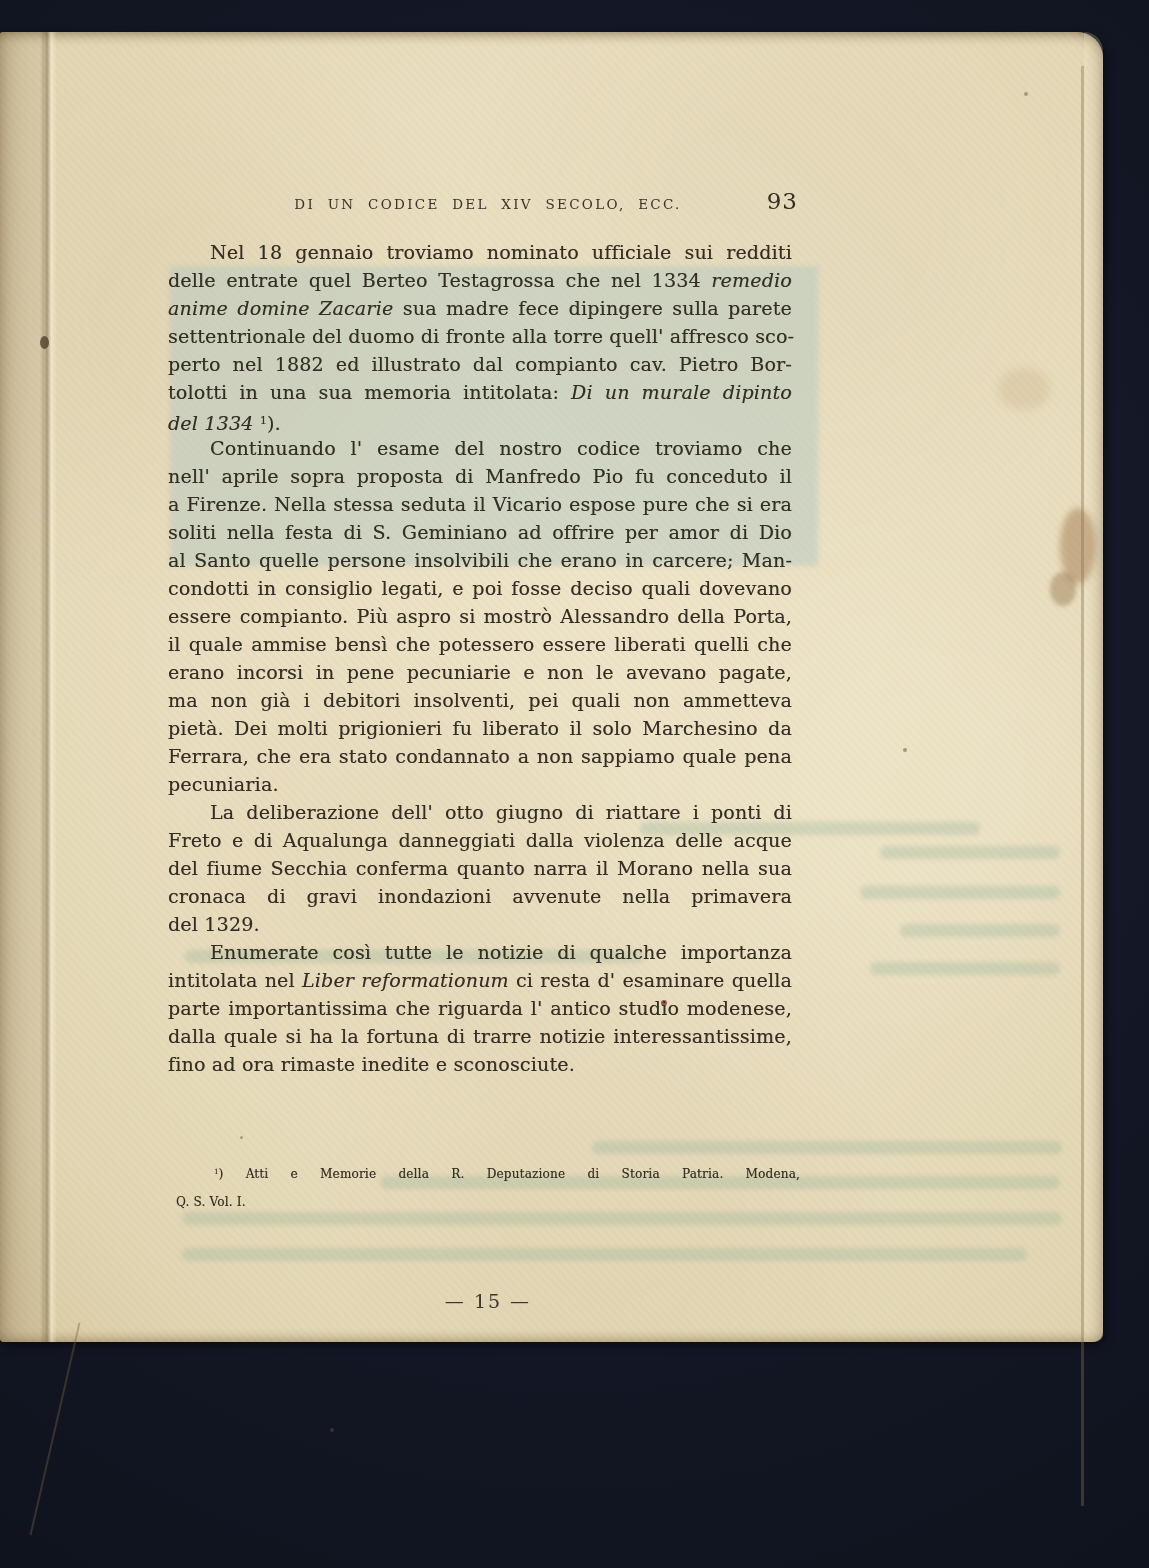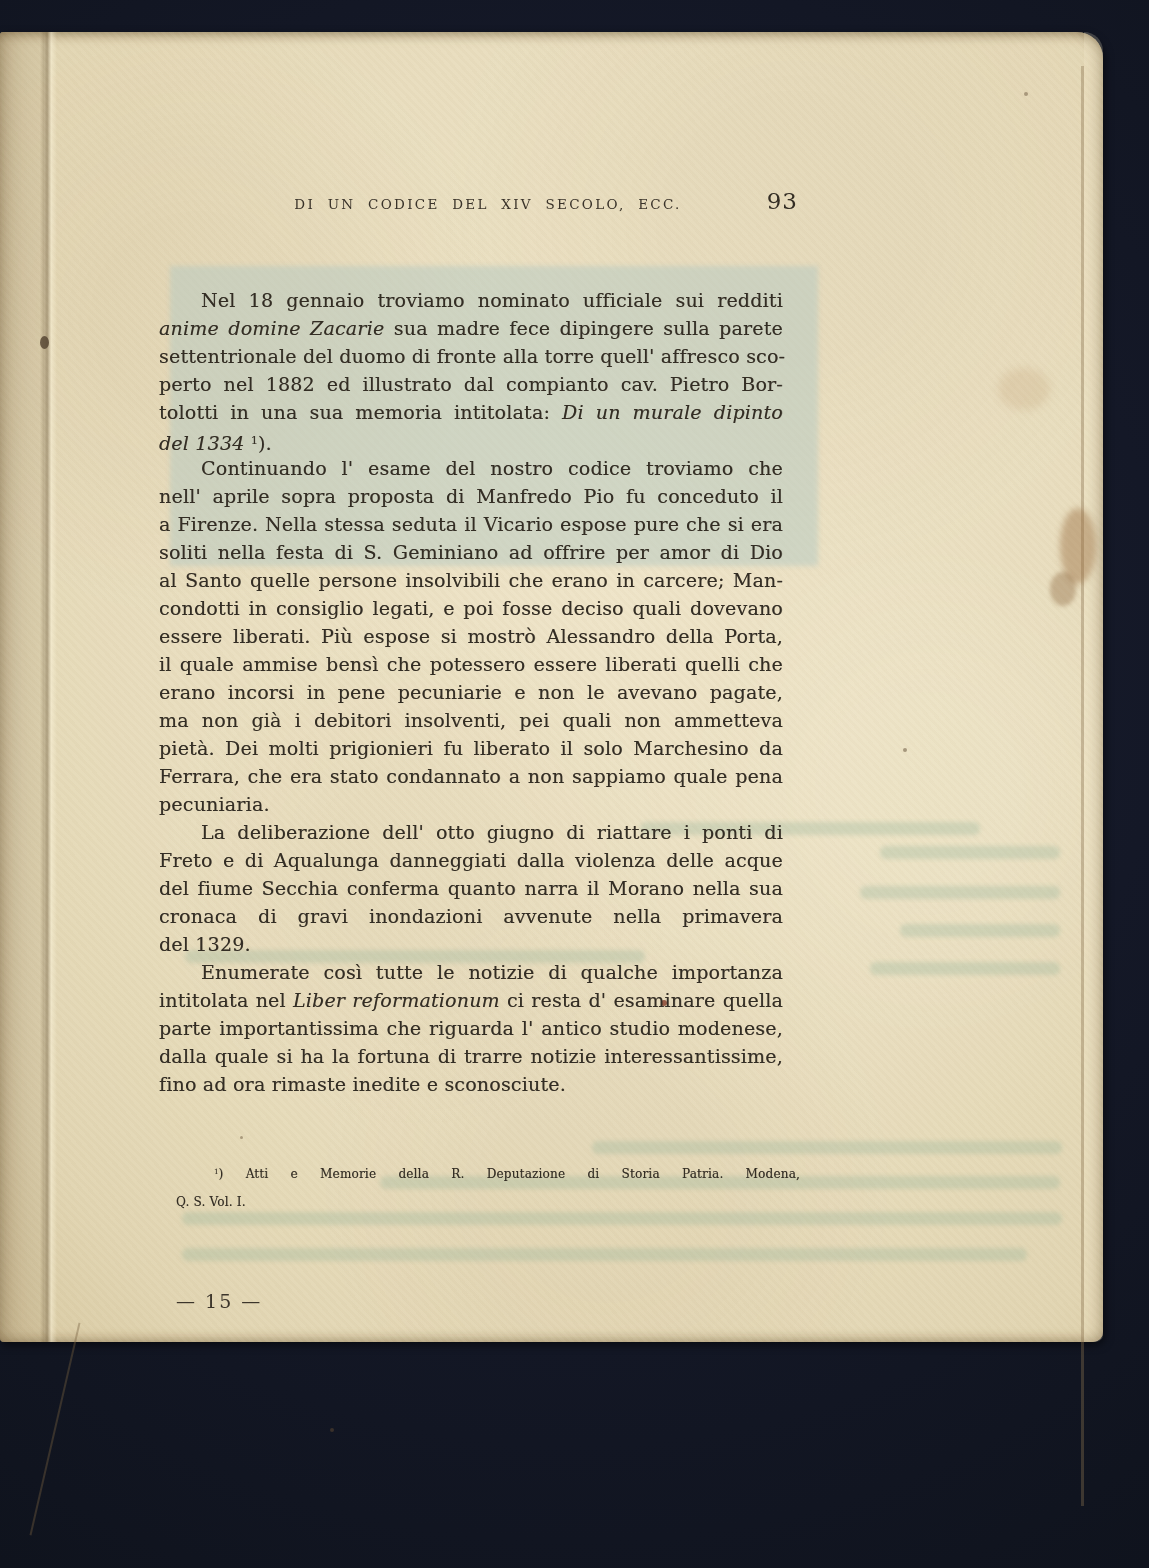--- a/index.html
+++ b/index.html
@@ -85,23 +85,22 @@
     position: absolute; left: 176px; top: 164px; width: 624px;
     text-align: center;
     font-size: 13.5px; letter-spacing: 2.3px; word-spacing: 6px;
     color: #3a332a;
   }
   .folio {
     position: absolute; right: 2px; top: -8px;
     font-size: 23px; letter-spacing: 1px; color: #332d24;
   }
   .body-text {
-    position: absolute; left: 159px; top: 206px; width: 624px;
+    position: absolute; left: 168px; top: 206px; width: 624px;
     color: #332d24;
-    margin-top: 48px;
   }
   .line {
     height: 28px; line-height: 28px;
     font-size: 19px; letter-spacing: 0.2px;
     text-align: justify; text-align-last: justify;
     white-space: nowrap;
     text-shadow: 0.3px 0 0 rgba(51,45,36,0.45);
   }
   .line.first { text-indent: 42px; }
   .line.last { text-align-last: left; }
@@ -110,21 +109,21 @@
 
   .footnote {
     position: absolute; left: 176px; top: 1124px; width: 624px;
     color: #332d24;
   }
   .footnote .line { height: 31px; line-height: 31px; font-size: 12px; }
   .footnote .line.first { text-indent: 38px; }
 
   .signature {
     position: absolute; left: 176px; top: 1258px; width: 624px;
-    text-align: left; font-size: 19px; letter-spacing: 2px; color: #3c352b;
+    text-align: center; font-size: 19px; letter-spacing: 2px; color: #3c352b;
   }
 </style>
 </head>
 <body>
 
 <div class="stage">
   <div class="page">
 
     <div class="gutter"></div>
     <div class="crease"></div>
@@ -158,34 +157,35 @@
       </div>
 
     <div class="running-head">
       <span>DI UN CODICE DEL XIV SECOLO, ECC.</span>
       <span class="folio">93</span>
     </div>
 
     <div class="body-text" id="body-text">
         <div>
           <div class="line first"><span>Nel 18 gennaio troviamo nominato ufficiale sui redditi</span></div>
+          <div class="line"><span>delle entrate quel Berteo Testagrossa che nel 1334 </span><span class="it">remedio</span></div>
           <div class="line"><span class="it">anime domine Zacarie</span><span> sua madre fece dipingere sulla parete</span></div>
           <div class="line"><span>settentrionale del duomo di fronte alla torre quell' affresco sco-</span></div>
           <div class="line"><span>perto nel 1882 ed illustrato dal compianto cav. Pietro Bor-</span></div>
           <div class="line"><span>tolotti in una sua memoria intitolata: </span><span class="it">Di un murale dipinto</span></div>
           <div class="line last"><span class="it">del 1334</span><span> </span><span class="sup">1</span><span>).</span></div>
         </div>
         <div>
           <div class="line first"><span>Continuando l' esame del nostro codice troviamo che</span></div>
           <div class="line"><span>nell' aprile sopra proposta di Manfredo Pio fu conceduto il</span></div>
           <div class="line"><span>a Firenze. Nella stessa seduta il Vicario espose pure che si era</span></div>
           <div class="line"><span>soliti nella festa di S. Geminiano ad offrire per amor di Dio</span></div>
           <div class="line"><span>al Santo quelle persone insolvibili che erano in carcere; Man-</span></div>
           <div class="line"><span>condotti in consiglio legati, e poi fosse deciso quali dovevano</span></div>
-          <div class="line"><span>essere liberati. Più espose si mostrò Alessandro della Porta,</span></div>
+          <div class="line"><span>essere compianto. Più aspro si mostrò Alessandro della Porta,</span></div>
           <div class="line"><span>il quale ammise bensì che potessero essere liberati quelli che</span></div>
           <div class="line"><span>erano incorsi in pene pecuniarie e non le avevano pagate,</span></div>
           <div class="line"><span>ma non già i debitori insolventi, pei quali non ammetteva</span></div>
           <div class="line"><span>pietà. Dei molti prigionieri fu liberato il solo Marchesino da</span></div>
           <div class="line"><span>Ferrara, che era stato condannato a non sappiamo quale pena</span></div>
           <div class="line last"><span>pecuniaria.</span></div>
         </div>
         <div>
           <div class="line first"><span>La deliberazione dell' otto giugno di riattare i ponti di</span></div>
           <div class="line"><span>Freto e di Aqualunga danneggiati dalla violenza delle acque</span></div>

